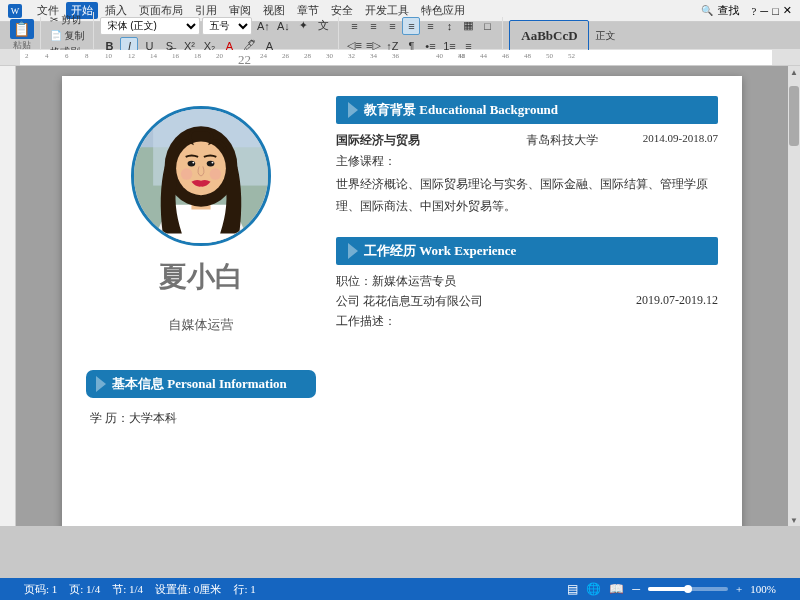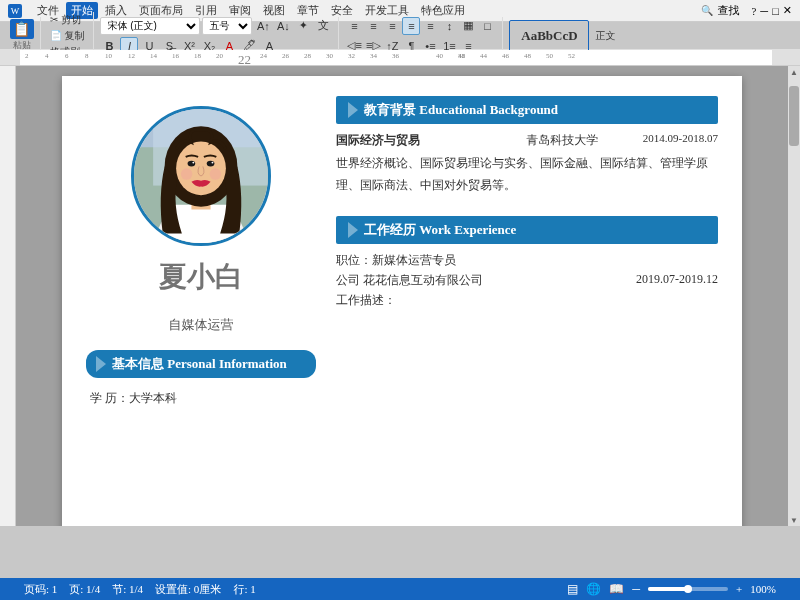--- a/index.html
+++ b/index.html
@@ -212,22 +212,23 @@
     .section-header-left {
       width: 100%;
       background: #1a7ab5;
       color: white;
       padding: 5px 10px;
       font-size: 13px;
       font-weight: bold;
       display: flex;
       align-items: center;
       gap: 6px;
-      border-radius: 12px;
+      border-radius: 7px;
       margin-bottom: 10px;
+      margin-top: 20px;
     }
     .section-header-left::before {
       content: '';
       width: 0;
       height: 0;
       border-top: 8px solid transparent;
       border-bottom: 8px solid transparent;
       border-left: 10px solid rgba(255,255,255,0.4);
       display: inline-block;
     }
@@ -552,20 +553,21 @@
 
         <div>
           <div class="section-header-right">
             <span>教育背景 Educational Background</span>
           </div>
           <div class="edu-row">
             <span class="edu-major">国际经济与贸易</span>
             <span class="edu-school">青岛科技大学</span>
             <span class="edu-date">2014.09-2018.07</span>
           </div>
+          <div class="edu-label">主修课程：</div>
           <div class="edu-courses">世界经济概论、国际贸易理论与实务、国际金融、国际结算、管理学原理、国际商法、中国对外贸易等。</div>
         </div>
 
         <div style="margin-top: 12px;">
           <div class="section-header-right">
             <span>工作经历 Work Experience</span>
           </div>
           <div class="work-row">
             <span>职位：新媒体运营专员</span>
           </div>

